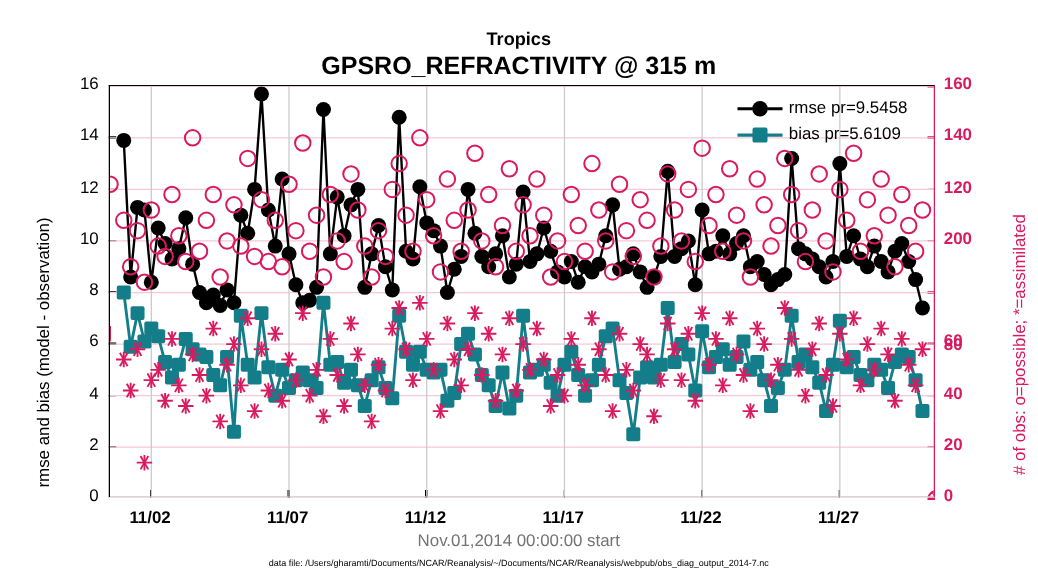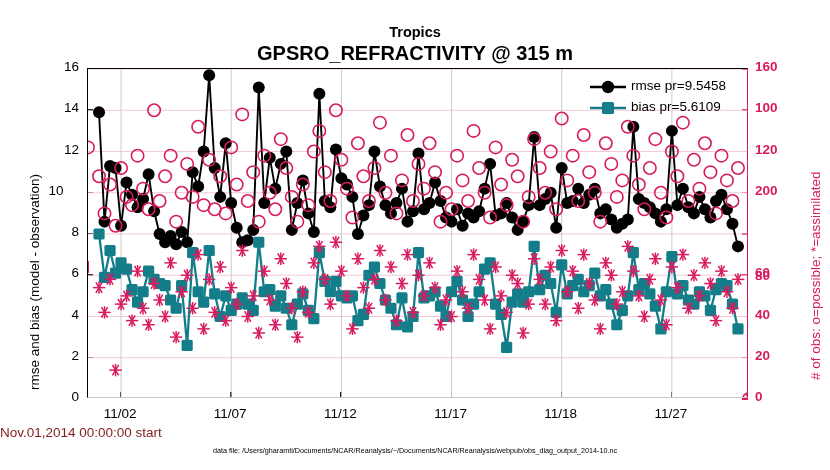--- a/index.html
+++ b/index.html
@@ -13,60 +13,60 @@
   #title-sub{top:42px;font-size:20px;}
 
   #plot{position:absolute;left:87px;top:68px;width:661px;height:330px;
         box-sizing:border-box;border-left:1.4px solid #000;border-top:1.4px solid #000;
         border-bottom:1.4px solid #cfc3c8;border-right:1.6px solid #D81B60;}
   #gridlayer,#datalayer{position:absolute;left:0;top:0;width:100%;height:100%;}
   svg{display:block;}
 
   .ytl{position:absolute;text-align:right;width:46px;font-size:13.5px;color:#000;}
   .ytr{position:absolute;text-align:left;width:40px;font-size:13.5px;color:#D81B60;font-weight:bold;}
-  .xtl{position:absolute;text-align:center;width:80px;font-size:13.5px;color:#000;}
+  .xtl{position:absolute;text-align:center;width:80px;font-size:13.5px;color:#000;font-weight:bold;}
 
   #ylabel-left{position:absolute;font-size:13.5px;color:#000;white-space:nowrap;
      transform:rotate(-90deg);transform-origin:0 0;left:27px;top:390px;}
   #ylabel-right{position:absolute;font-size:13.5px;color:#D81B60;white-space:nowrap;
      transform:rotate(-90deg);transform-origin:0 0;left:808px;top:380px;}
-  #xlabel{position:absolute;left:0;width:830px;top:425px;
-     font-size:13.5px;color:#7f1d1d;}
+  #xlabel{position:absolute;left:0;width:830px;top:425px;text-align:center;
+     font-size:13.5px;color:#737373;}
   #datafile{position:absolute;left:0;width:830px;top:446px;text-align:center;
      font-size:7.2px;color:#000;}
 
   #legend{position:absolute;left:588px;top:78px;width:170px;}
   .lgrow{display:flex;align-items:flex-start;height:21px;}
   .lgsym{width:40px;height:18px;position:relative;flex:none;}
   .lgtext{font-size:13.5px;color:#000;margin-left:3px;white-space:nowrap;}
 </style>
 </head>
 <body>
 
 <div id="root">
 
   <div class="ttl" id="title-main">Tropics</div>
   <div class="ttl" id="title-sub">GPSRO_REFRACTIVITY @ 315 m</div>
 
   <div id="ylabel-left">rmse and bias (model - observation)</div>
   <div id="ylabel-right"># of obs: o=possible; *=assimilated</div>
   <div id="xlabel">Nov.01,2014 00:00:00 start</div>
-  <div id="datafile">data file: /Users/gharamti/Documents/NCAR/Reanalysis/~/Documents/NCAR/Reanalysis/webpub/obs_diag_output_2014-10.nc</div>
+  <div id="datafile">data file: /Users/gharamti/Documents/NCAR/Reanalysis/~/Documents/NCAR/Reanalysis/webpub/obs_diag_output_2014-7.nc</div>
 
   <div id="ticks-left">
       <div class="ytl" style="left: 33px; top: 389px;">0</div>
       <div class="ytl" style="left: 33px; top: 347.75px;">2</div>
       <div style="position: absolute; left: 87px; top: 356.75px; width: 6px; height: 1.4px; background: rgb(0, 0, 0);"></div>
       <div class="ytl" style="left: 33px; top: 306.5px;">4</div>
       <div style="position: absolute; left: 87px; top: 315.5px; width: 6px; height: 1.4px; background: rgb(0, 0, 0);"></div>
       <div class="ytl" style="left: 33px; top: 265.25px;">6</div>
       <div style="position: absolute; left: 87px; top: 274.25px; width: 6px; height: 1.4px; background: rgb(0, 0, 0);"></div>
       <div class="ytl" style="left: 33px; top: 224px;">8</div>
       <div style="position: absolute; left: 87px; top: 233px; width: 6px; height: 1.4px; background: rgb(0, 0, 0);"></div>
-      <div class="ytl" style="left: 33px; top: 182.75px; text-align: center;">10</div>
+      <div class="ytl" style="left: 33px; top: 182.75px;">10</div>
       <div style="position: absolute; left: 87px; top: 191.75px; width: 6px; height: 1.4px; background: rgb(0, 0, 0);"></div>
       <div class="ytl" style="left: 33px; top: 141.5px;">12</div>
       <div style="position: absolute; left: 87px; top: 150.5px; width: 6px; height: 1.4px; background: rgb(0, 0, 0);"></div>
       <div class="ytl" style="left: 33px; top: 100.25px;">14</div>
       <div style="position: absolute; left: 87px; top: 109.25px; width: 6px; height: 1.4px; background: rgb(0, 0, 0);"></div>
       <div class="ytl" style="left: 33px; top: 59px;">16</div>
     </div>
   <div id="ticks-right">
       <div class="ytr" style="left: 755px; top: 389px;">0</div>
       <div style="position: absolute; left: 742px; top: 398px; width: 6px; height: 1.6px; background: rgb(216, 27, 96);"></div>
@@ -75,35 +75,35 @@
       <div class="ytr" style="left: 755px; top: 306.5px;">40</div>
       <div style="position: absolute; left: 742px; top: 315.5px; width: 6px; height: 1.6px; background: rgb(216, 27, 96);"></div>
       <div class="ytr" style="left: 755px; top: 265.25px;">60</div>
       <div style="position: absolute; left: 742px; top: 274.25px; width: 6px; height: 1.6px; background: rgb(216, 27, 96);"></div>
       <div class="ytr" style="left: 755px; top: 224px; margin-top: 44px;">80</div>
       <div style="position: absolute; left: 742px; top: 233px; width: 6px; height: 1.6px; background: rgb(216, 27, 96);"></div>
       <div class="ytr" style="left: 755px; top: 182.75px;">200</div>
       <div style="position: absolute; left: 742px; top: 191.75px; width: 6px; height: 1.6px; background: rgb(216, 27, 96);"></div>
       <div class="ytr" style="left: 755px; top: 141.5px;">120</div>
       <div style="position: absolute; left: 742px; top: 150.5px; width: 6px; height: 1.6px; background: rgb(216, 27, 96);"></div>
-      <div class="ytr" style="left: 755px; top: 100.25px;">100</div>
+      <div class="ytr" style="left: 755px; top: 100.25px;">140</div>
       <div style="position: absolute; left: 742px; top: 109.25px; width: 6px; height: 1.6px; background: rgb(216, 27, 96);"></div>
       <div class="ytr" style="left: 755px; top: 59px;">160</div>
       <div style="position: absolute; left: 742px; top: 68px; width: 6px; height: 1.6px; background: rgb(216, 27, 96);"></div>
     </div>
   <div id="ticks-x">
       <div class="xtl" style="left: 80.05px; top: 406px;">11/02</div>
       <div style="position: absolute; left: 120.05px; top: 392px; width: 1.4px; height: 6px; background: rgb(0, 0, 0);"></div>
       <div class="xtl" style="left: 190.217px; top: 406px;">11/07</div>
       <div style="position: absolute; left: 230.217px; top: 392px; width: 1.4px; height: 6px; background: rgb(0, 0, 0);"></div>
       <div class="xtl" style="left: 300.383px; top: 406px;">11/12</div>
       <div style="position: absolute; left: 340.383px; top: 392px; width: 1.4px; height: 6px; background: rgb(0, 0, 0);"></div>
       <div class="xtl" style="left: 410.55px; top: 406px;">11/17</div>
       <div style="position: absolute; left: 450.55px; top: 392px; width: 1.4px; height: 6px; background: rgb(0, 0, 0);"></div>
-      <div class="xtl" style="left: 520.717px; top: 406px;">11/18</div>
+      <div class="xtl" style="left: 520.717px; top: 406px;">11/22</div>
       <div style="position: absolute; left: 560.717px; top: 392px; width: 1.4px; height: 6px; background: rgb(0, 0, 0);"></div>
       <div class="xtl" style="left: 630.883px; top: 406px;">11/27</div>
       <div style="position: absolute; left: 670.883px; top: 392px; width: 1.4px; height: 6px; background: rgb(0, 0, 0);"></div>
     </div>
 
   <div id="plot">
     <svg id="gridlayer" width="661" height="330">
         <line x1="0" y1="288.75" x2="661" y2="288.75" stroke="#f4c9d6" stroke-width="1"></line>
         <line x1="0" y1="247.5" x2="661" y2="247.5" stroke="#f4c9d6" stroke-width="1"></line>
         <line x1="0" y1="206.25" x2="661" y2="206.25" stroke="#f4c9d6" stroke-width="1"></line>

